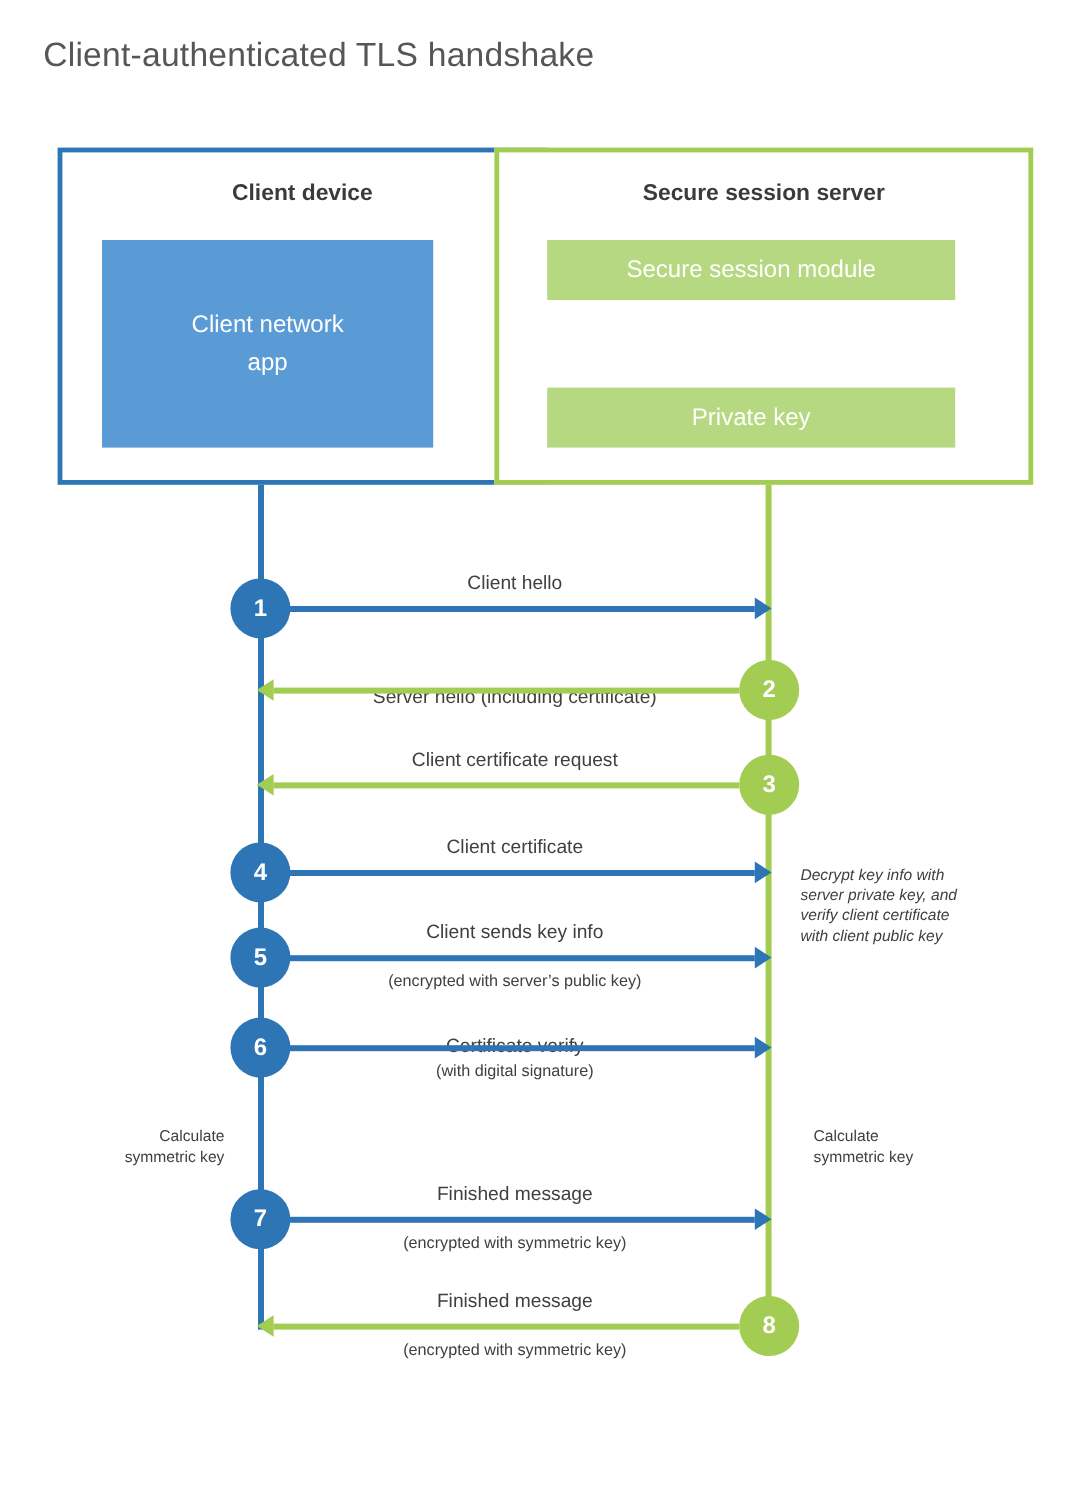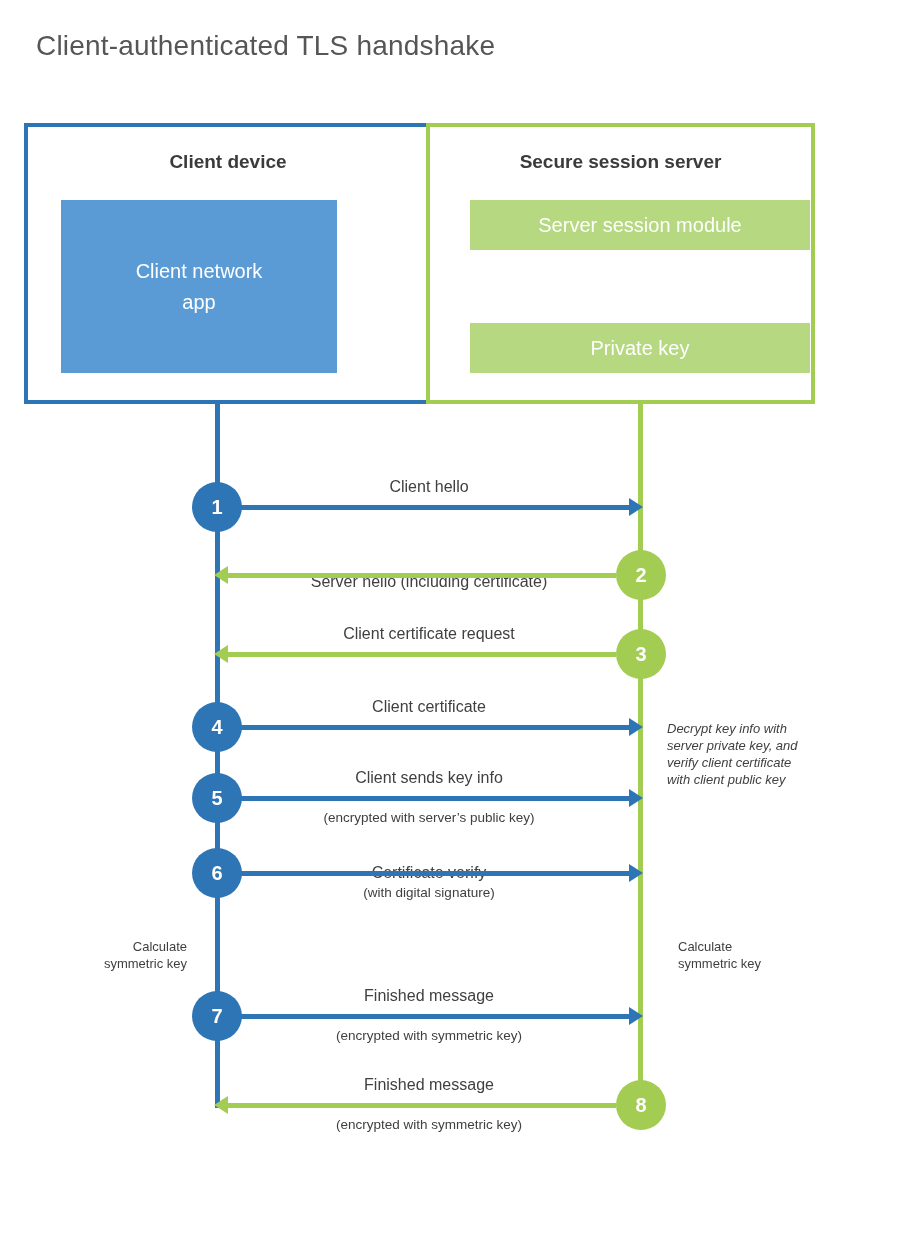--- a/index.html
+++ b/index.html
@@ -9,22 +9,22 @@
     background: #ffffff; overflow: hidden;
   }
   .title {
     position: absolute; left: 36px; top: 30px;
     font-size: 28px; font-weight: 400; color: #565656; letter-spacing: 0.2px;
   }
   .actor-box {
     position: absolute; top: 123px; background: #ffffff;
     border: 4px solid; box-sizing: border-box;
   }
-  .actor-box.client { left: 24px; width: 408px; height: 281px; border-color: var(--blue); }
-  .actor-box.server { left: 426px; width: 389px; height: 281px; border-color: var(--green); }
+  .actor-box.client { left: 48px; width: 408px; height: 281px; border-color: var(--blue); }
+  .actor-box.server { left: 412px; width: 449px; height: 281px; border-color: var(--green); }
   .actor-title {
     position: absolute; top: 24px; left: 0; right: 0; text-align: center;
     font-weight: bold; font-size: 19px; color: #3b3b3b;
   }
   .client-app {
     position: absolute; left: 33px; top: 73px; width: 276px; height: 173px;
     background: var(--blue-fill); color: #ffffff;
     display: flex; align-items: center; justify-content: center;
     text-align: center; font-size: 20px; line-height: 1.55;
   }
@@ -75,21 +75,21 @@
 
   <div class="actor-box client">
     <div class="actor-title">Client device</div>
     <div class="client-app">
       <span>Client network app</span>
     </div>
   </div>
 
   <div class="actor-box server">
     <div class="actor-title">Secure session server</div>
-    <div class="server-bar b0">Server session module</div>
+    <div class="server-bar b0">Secure session module</div>
     <div class="server-bar b2">Private key</div>
   </div>
 
   <div class="lifeline blue"></div>
   <div class="lifeline green"></div>
 
   <div id="steps-layer">
       <div class="step-circle" style="left: 192px; top: 482px; background: rgb(46, 117, 182);">1</div>
       <div class="arrow-line" style="top: 505px; background: rgb(46, 117, 182); left: 240px; width: 389px;"></div>
       <div class="arrow-head" style="top: 498px; left: 629px; border-left: 14px solid rgb(46, 117, 182);"></div>

